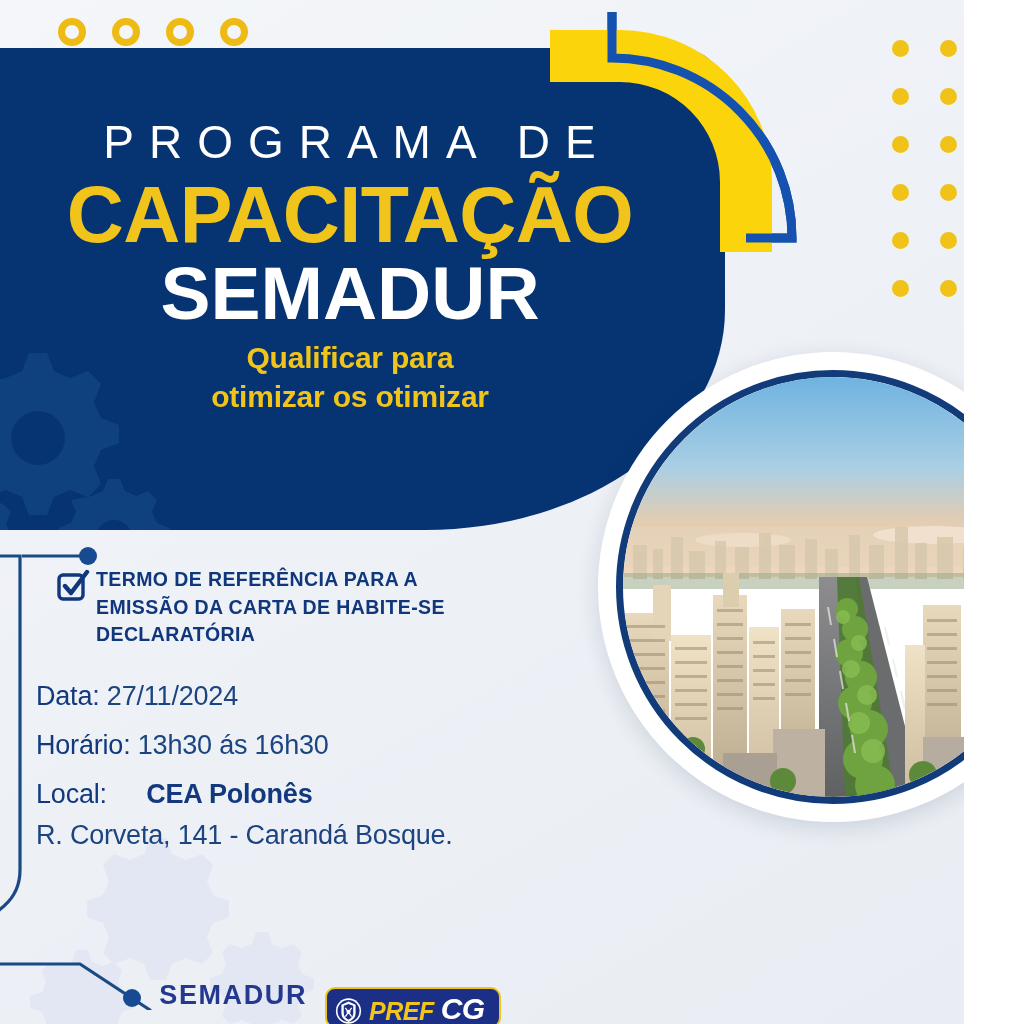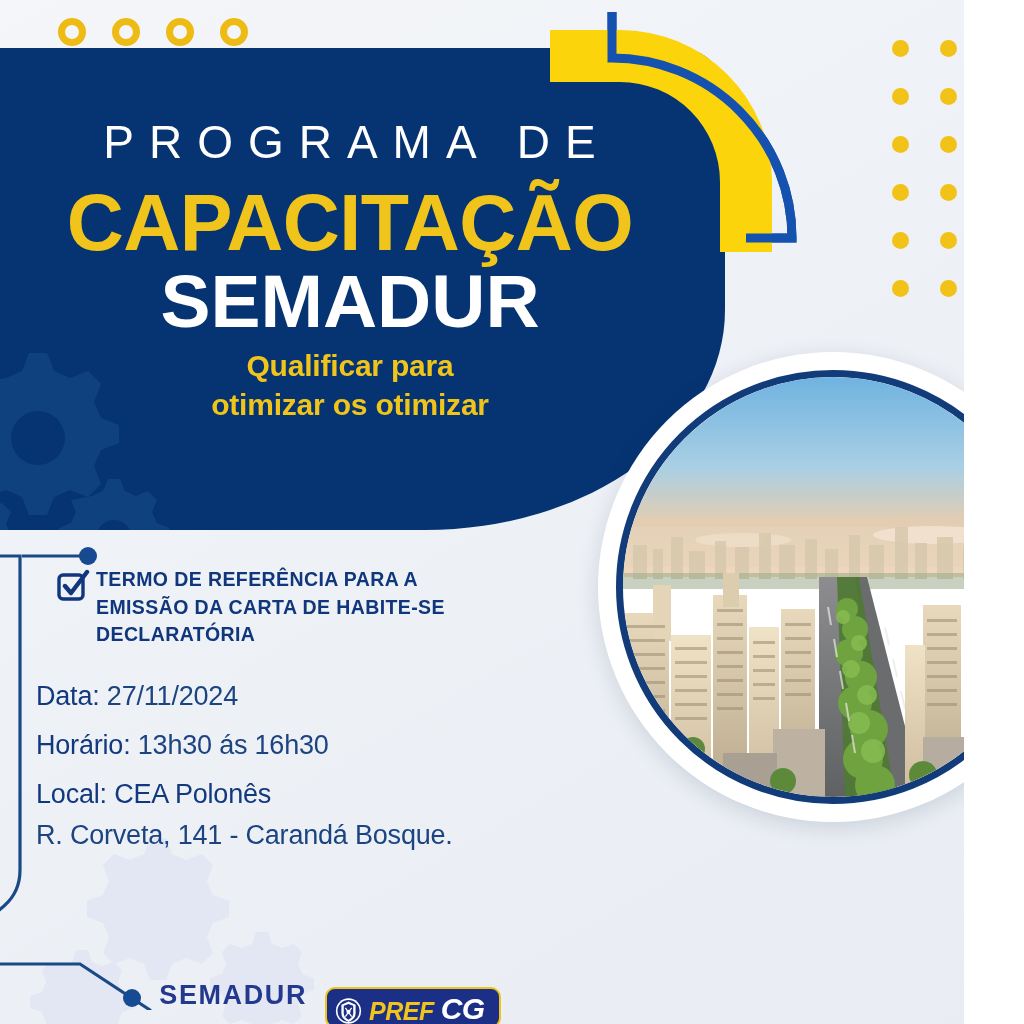--- a/index.html
+++ b/index.html
@@ -78,21 +78,21 @@
 
   
   .headline { position: absolute; left: 0; top: 118px; width: 700px; z-index: 9; text-align: center; }
   .h-programa {
     color: #ffffff; font-size: 46px; font-weight: 400;
     letter-spacing: 15px; line-height: 1.05;
     padding-left: 14px;
   }
   .h-capacitacao {
     color: #f0c41a; font-size: 79px; font-weight: 700;
-    letter-spacing: -0.5px; line-height: 1.08; margin-top: 14px;
+    letter-spacing: -0.5px; line-height: 1.08; margin-top: 6px;
   }
   .h-semadur {
     color: #ffffff; font-size: 75px; font-weight: 700;
     letter-spacing: 0px; line-height: 1.06; margin-top: -4px;
   }
   .h-sub {
     color: #f0c41a; font-size: 30px; font-weight: 700;
     line-height: 1.28; margin-top: 6px; letter-spacing: -0.2px;
   }
 
@@ -107,21 +107,21 @@
     color: #10377c; font-size: 19.5px; font-weight: 700;
     line-height: 1.42; letter-spacing: 0.4px;
   }
   .info-list { margin-top: 34px; margin-left: 2px; }
   .info-line {
     color: #1b4480; font-size: 27px; line-height: 1.0;
     margin-bottom: 22px; font-weight: 400; letter-spacing: -0.2px;
   }
   .info-line b { font-weight: 400; color: #12397d; }
   .info-line.tight { margin-bottom: 14px; }
-  .info-line .strong-val { font-weight: 400; color: #12397d; }
+  .info-line .strong-val { font-weight: 700; color: #12397d; margin-left: 32px; }
 
   
   .footer {
     position: absolute; left: 0; top: 962px; width: 660px;
     display: flex; align-items: center; justify-content: center;
     gap: 18px; z-index: 10;
   }
   .semadur-word {
     color: #23398f; font-size: 27px; font-weight: 700;
     letter-spacing: 1.6px; font-style: normal;

